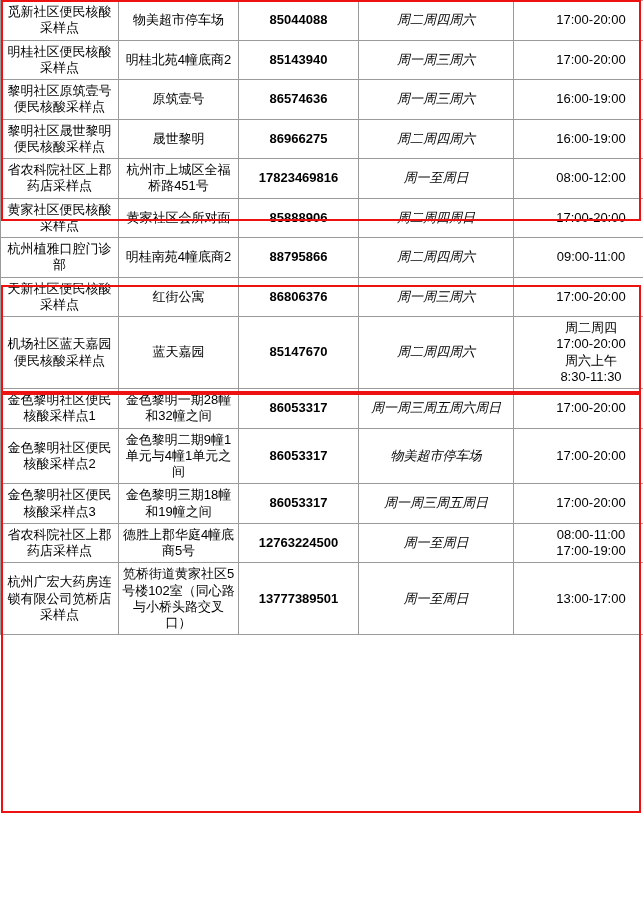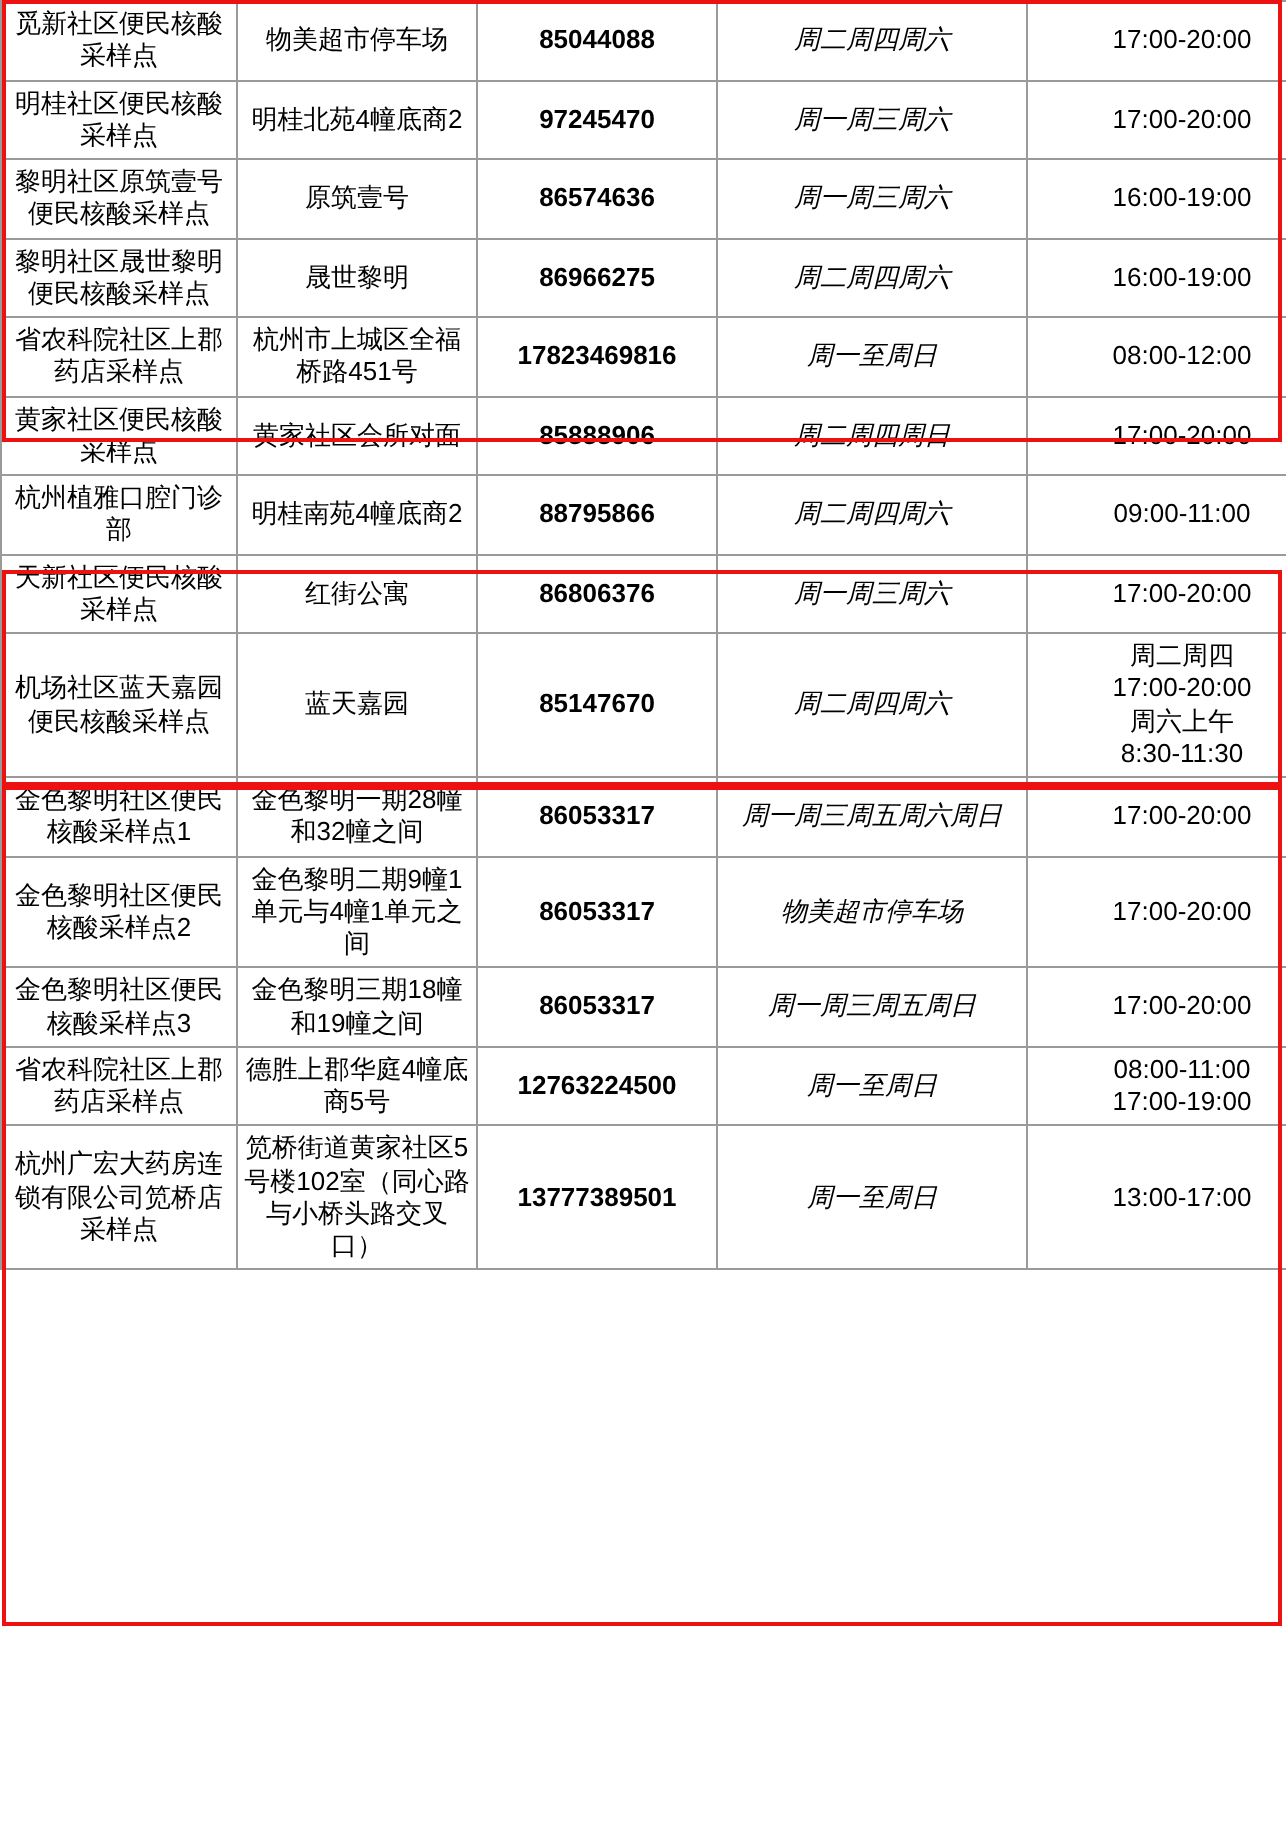--- a/index.html
+++ b/index.html
@@ -60,21 +60,21 @@
         <td class="c0">觅新社区便民核酸采样点</td>
         <td class="c1">物美超市停车场</td>
         <td class="c2">85044088</td>
         <td class="c3">周二周四周六</td>
         <td class="c4">17:00-20:00</td>
       </tr>
 
       <tr>
         <td class="c0">明桂社区便民核酸采样点</td>
         <td class="c1">明桂北苑4幢底商2</td>
-        <td class="c2">97245470</td>
+        <td class="c2">85143940</td>
         <td class="c3">周一周三周六</td>
         <td class="c4">17:00-20:00</td>
       </tr>
 
       <tr>
         <td class="c0">黎明社区原筑壹号便民核酸采样点</td>
         <td class="c1">原筑壹号</td>
         <td class="c2">86574636</td>
         <td class="c3">周一周三周六</td>
         <td class="c4">16:00-19:00</td>

